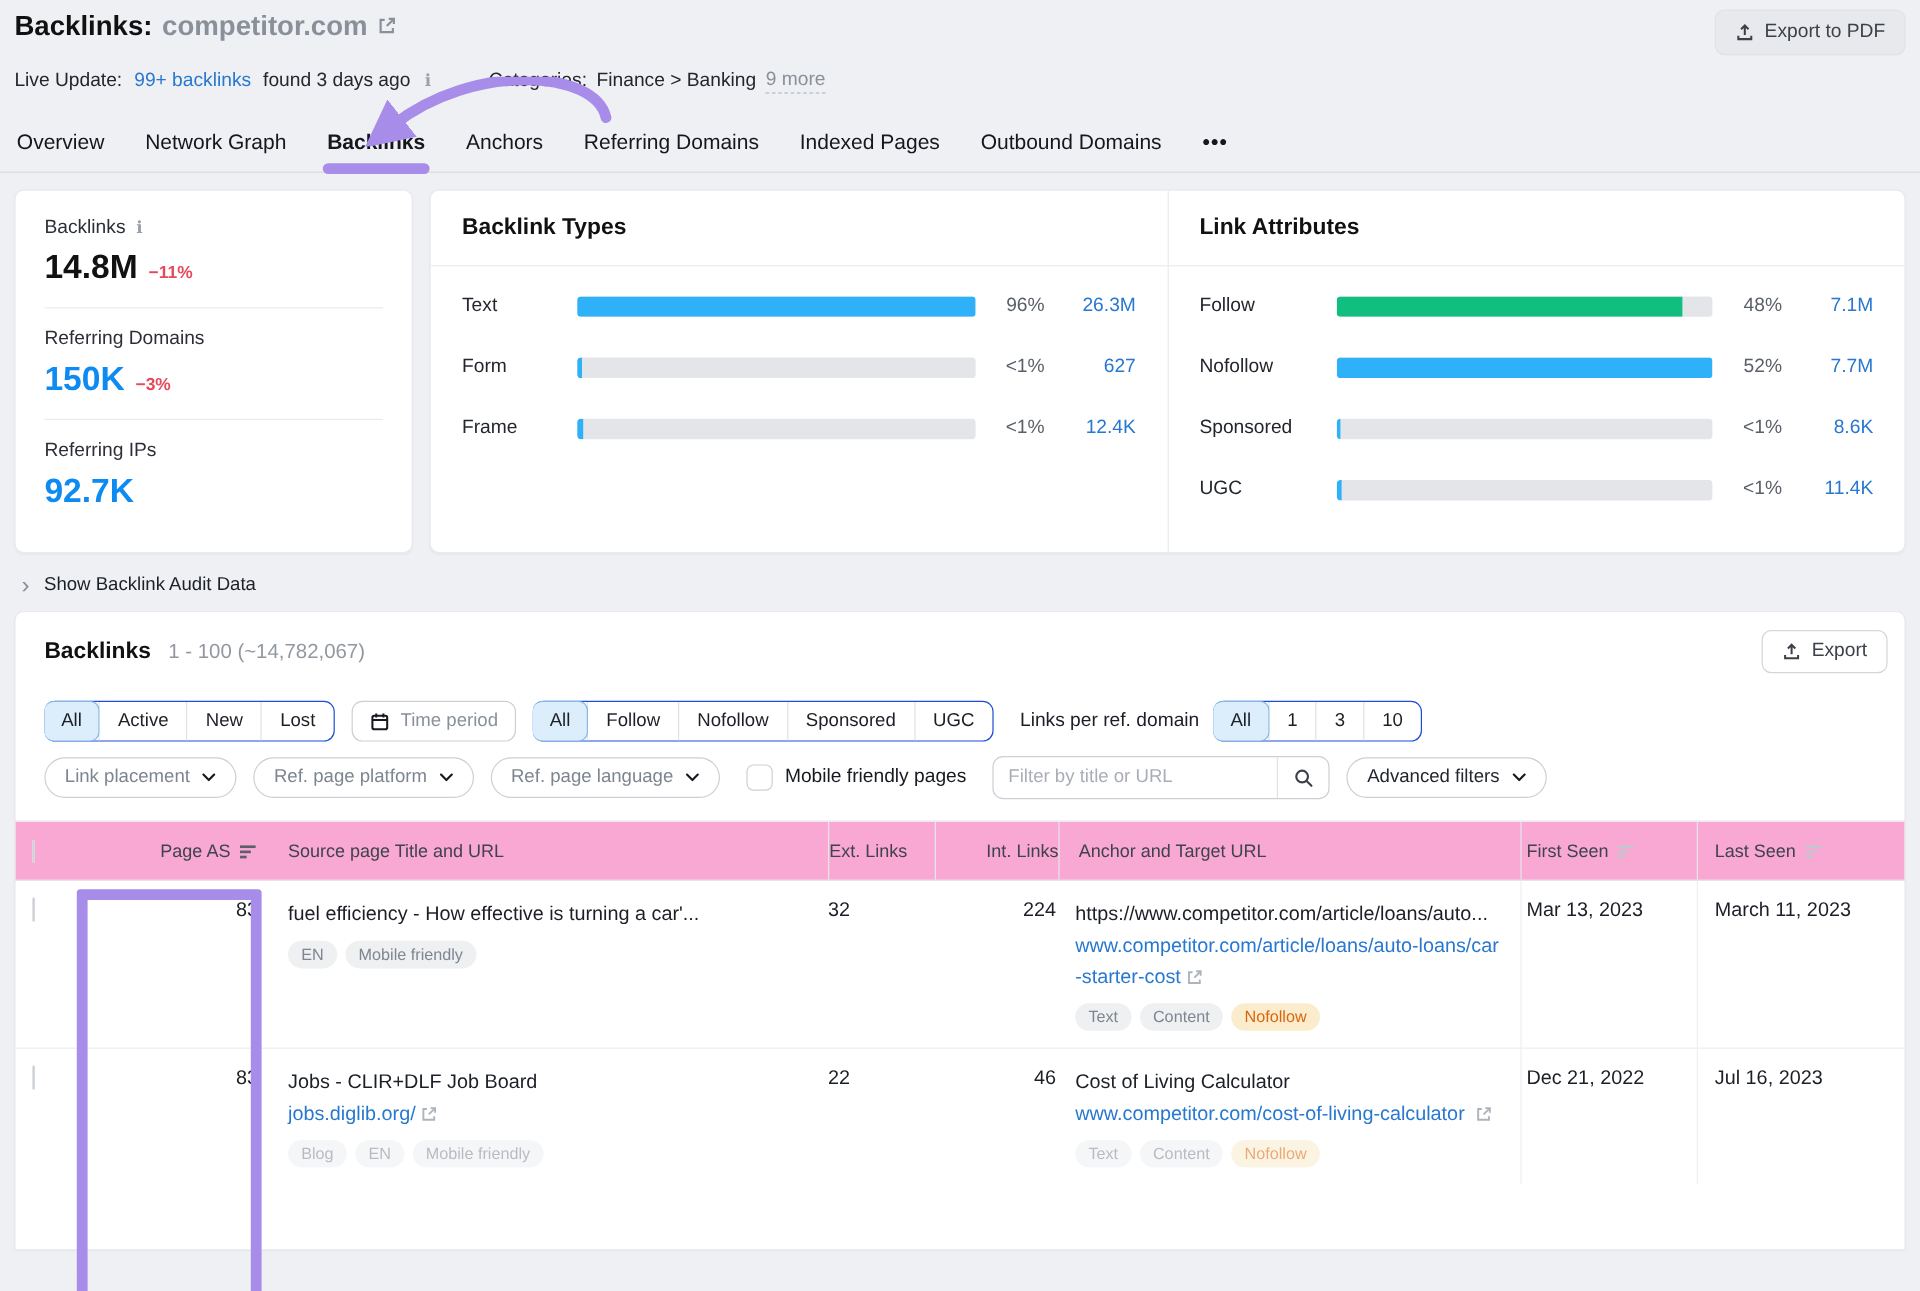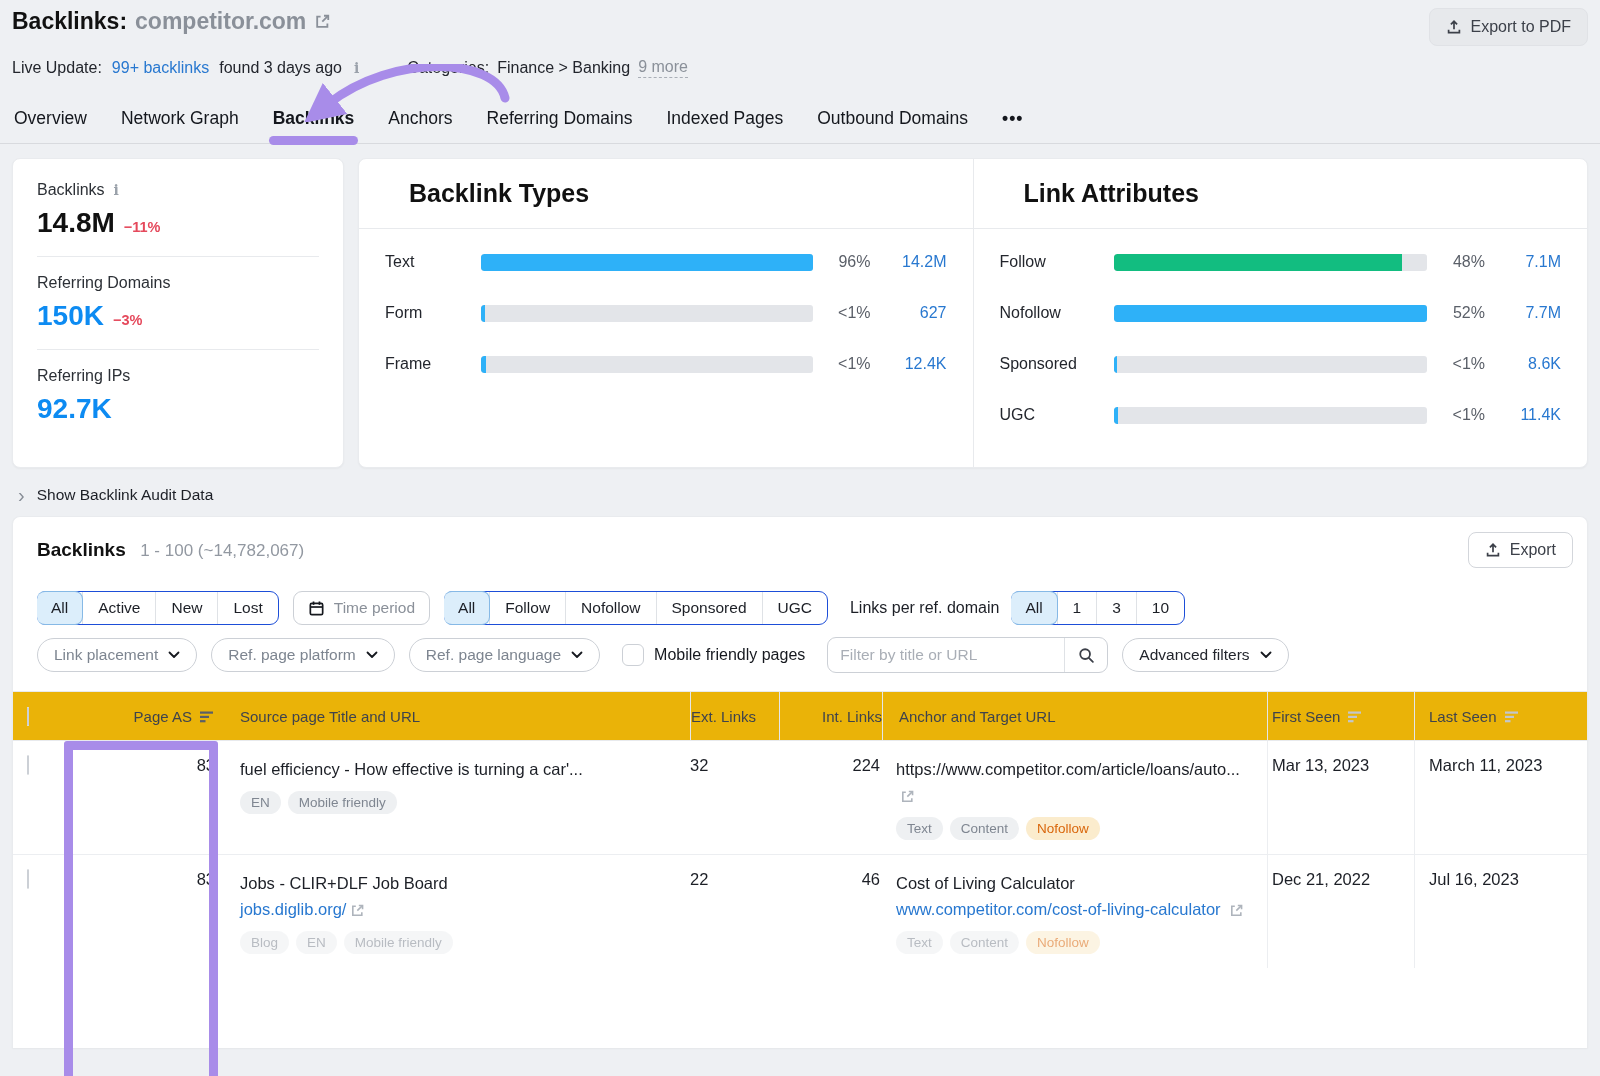--- a/index.html
+++ b/index.html
@@ -38,21 +38,21 @@
   .stats-card{width:282px;padding:22px 24px;flex:none;}
   .stat-label{font-size:16px;color:#2c3036;display:flex;gap:7px;align-items:center;}
   .stat-value{font-size:28px;font-weight:bold;color:#111;margin-top:8px;display:flex;align-items:baseline;gap:9px;}
   .stat-value.blue{color:#0d8bf2;}
   .delta{font-size:14.5px;font-weight:bold;color:#e5495c;}
   .stat-div{height:1px;background:#e8eaed;margin:17px 0;}
   .panels-card{flex:1;display:flex;padding:0;}
   .panel{flex:1;min-width:0;}
   .panel + .panel{border-left:1px solid #e8eaed;}
   .panel-head{padding:20px 26px;border-bottom:1px solid #e8eaed;}
-  .panel-title{font-size:25px;font-weight:bold;color:#111;margin-left:24px;}
+  .panel-title{font-size:19px;font-weight:bold;color:#111;}
   .panel-body{padding:24px 26px 10px 26px;}
   .bar-row{display:flex;align-items:center;margin-bottom:33px;}
   .bar-label{width:96px;font-size:16px;color:#23262d;flex:none;}
   .bar-label-wide{width:114px;}
   .bar-track{flex:1;height:17px;border-radius:3px;background:#e3e5e9;overflow:hidden;}
   .bar-fill{height:100%;border-radius:3px 0 0 3px;}
   .bar-pct{width:58px;text-align:right;font-size:16px;color:#5a5f68;flex:none;}
   .bar-val{width:76px;text-align:right;font-size:16px;color:#2878d0;flex:none;cursor:pointer;}
   
   .audit{display:flex;align-items:center;gap:12px;margin:18px 2px 0 6px;font-size:15.5px;color:#1c1f26;cursor:pointer;}
@@ -74,21 +74,21 @@
   .pill-btn{display:inline-flex;align-items:center;gap:10px;border:1px solid #ccd0d6;border-radius:17px;background:#fff;padding:7px 16px;font-size:15.5px;color:#7d8590;cursor:pointer;}
   .pill-btn.dark{color:#23262d;}
   .f-label{font-size:16px;color:#1c1f26;margin-left:8px;}
   .chk{width:20px;height:20px;border:1.5px solid #ccd0d6;border-radius:6px;background:#fff;flex:none;cursor:pointer;}
   .chk-row{display:flex;align-items:center;gap:10px;margin-left:8px;}
   .search-group{display:inline-flex;align-items:stretch;border:1px solid #ccd0d6;border-radius:9px;background:#fff;overflow:hidden;margin-left:8px;}
   .search-group input{border:none;outline:none;padding:8px 12px;font-size:15.5px;width:212px;color:#23262d;font-family:inherit;background:transparent;}
   .search-group input::placeholder{color:#a9aeb6;}
   .search-btn{width:42px;display:flex;align-items:center;justify-content:center;border-left:1px solid #dfe2e6;cursor:pointer;}
   
-  .thead{display:flex;background:#eab308;border-top:1px solid #e8eaed;border-bottom:1px solid #e8eaed;font-size:15px;color:#3f434c;}
+  .thead{display:flex;background:#f9a8d4;border-top:1px solid #e8eaed;border-bottom:1px solid #e8eaed;font-size:15px;color:#3f434c;}
   .trow{display:flex;border-bottom:1px solid #eceef1;font-size:16.5px;color:#1c1f26;}
   .c{padding-top:15px;padding-bottom:14px;min-width:0;}
   .c-check{width:54px;flex:none;padding-left:14px;}
   .c-as{width:134px;flex:none;text-align:right;padding-right:25px;}
   .c-src{width:432px;flex:none;padding-right:18px;}
   .c-ext{width:88px;flex:none;text-align:left;}
   .c-int{width:102px;flex:none;text-align:right;}
   .c-anchor{flex:1;padding-left:16px;padding-right:16px;min-width:0;}
   .c-first{width:142px;flex:none;padding-left:4px;}
   .c-last{width:158px;flex:none;padding-left:14px;}
@@ -188,21 +188,21 @@
 
       <div class="panel">
         <div class="panel-head"><span class="panel-title">Backlink Types</span></div>
         <div class="panel-body">
           <div class="bar-row">
             <span class="bar-label">Text</span>
             <span class="bar-track">
                 <span class="bar-fill" style="width: 100%; background: rgb(46, 177, 248); display: block;"></span>
               </span>
             <span class="bar-pct">96%</span>
-            <span class="bar-val">14.2M</span>
+            <span class="bar-val">26.3M</span>
           </div>
           <div class="bar-row">
             <span class="bar-label">Form</span>
             <span class="bar-track">
                 <span class="bar-fill" style="width: 1.1%; background: rgb(46, 177, 248); display: block;"></span>
               </span>
             <span class="bar-pct">&lt;1%</span>
             <span class="bar-val">627</span>
           </div>
           <div class="bar-row">
@@ -397,21 +397,21 @@
         <div class="row-title">fuel efficiency - How effective is turning a car'...</div>
         <div class="badges">
           <span class="pill">EN</span>
           <span class="pill">Mobile friendly</span>
         </div>
       </div>
       <div class="c c-ext"><span>32</span></div>
       <div class="c c-int"><span>224</span></div>
       <div class="c c-anchor">
         <div class="row-title" style="white-space:nowrap;overflow:hidden;">https://www.competitor.com/article/loans/auto...</div>
-        <div class="row-url"><svg class="inline-svg ext-ic" width="15" height="15" viewBox="0 0 16 16">
+        <div class="row-url"><span>www.competitor.com/article/loans/auto-loans/car-starter-cost</span><svg class="inline-svg ext-ic" width="15" height="15" viewBox="0 0 16 16">
               <path d="M6.2 3.4 H3 v9.6 h9.6 V9.8" fill="none" stroke="#aeb4bc" stroke-width="1.7"></path>
               <path d="M9.4 2.6 h4 v4" fill="none" stroke="#aeb4bc" stroke-width="1.7"></path>
               <path d="M13.2 2.8 L7.8 8.2" fill="none" stroke="#aeb4bc" stroke-width="1.7"></path>
             </svg></div>
         <div class="badges">
           <span class="pill">Text</span>
           <span class="pill">Content</span>
           <span class="pill pill-warn">Nofollow</span>
         </div>
       </div>

